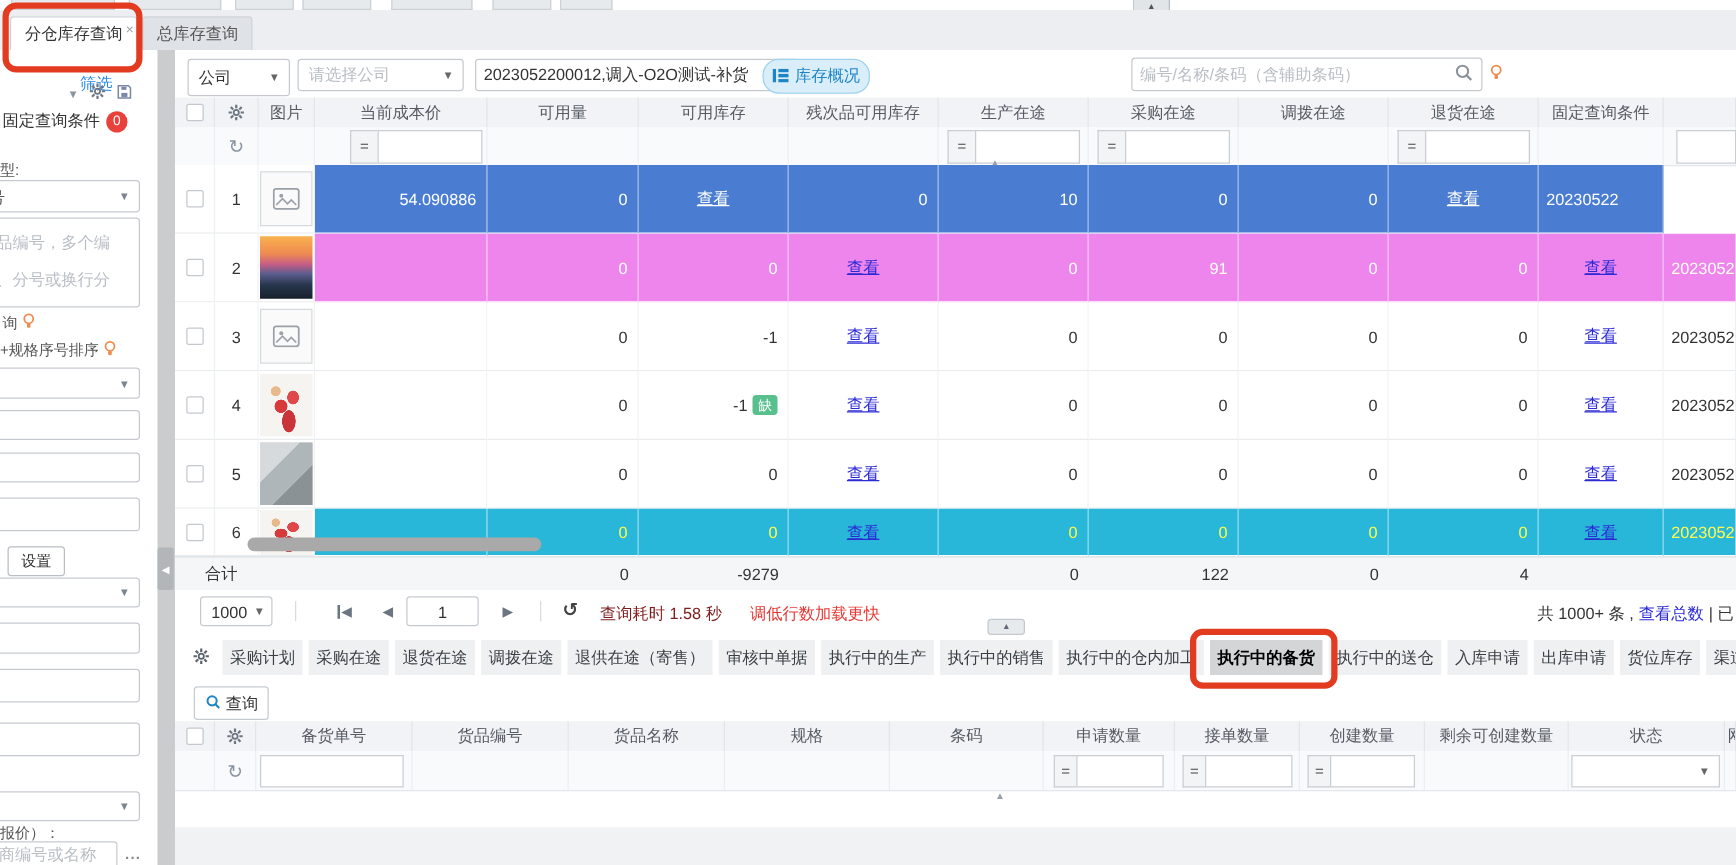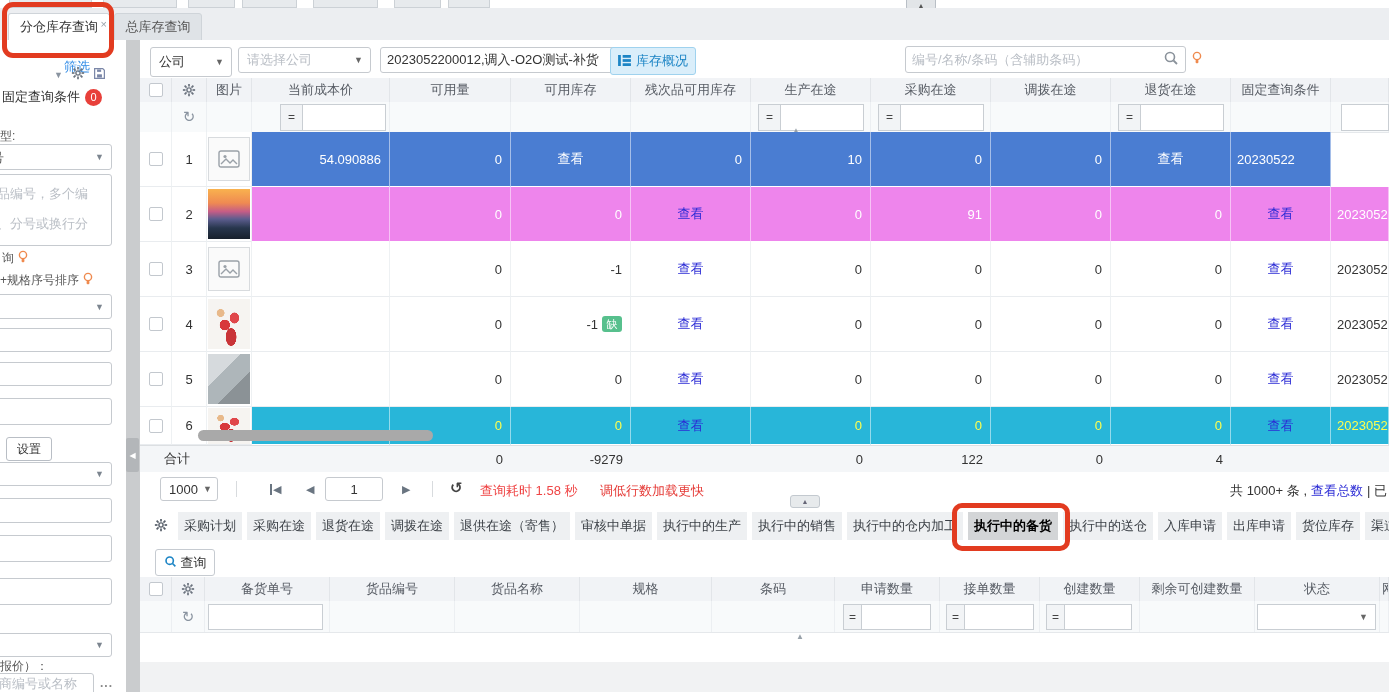--- a/index.html
+++ b/index.html
@@ -28,38 +28,38 @@
   .ph-text{color:#b9bec5;}
   .sb-btn{position:absolute;background:#fff;border:1px solid #b9bec5;border-radius:3px;font-size:12px;color:#333;display:flex;align-items:center;justify-content:center;}
   
   .divider{position:absolute;left:126px;top:40px;width:14px;height:652px;background:#caccce;}
   .div-handle{position:absolute;left:0;top:398px;width:13px;height:34px;background:#b3b6b9;border-radius:2px;color:#fff;font-size:8px;display:flex;align-items:center;justify-content:center;}
   
   .main{position:absolute;left:140px;top:40px;width:1249px;height:652px;background:#fff;}
   .selbox{position:absolute;background:#fff;border:1px solid #c6cacf;border-radius:3px;box-sizing:border-box;display:flex;align-items:center;padding:0 18px 0 8px;font-size:13px;}
   .inputbox{position:absolute;background:#fff;border:1px solid #c6cacf;border-radius:3px;box-sizing:border-box;font-size:13px;padding:0 6px;color:#333;font-family:inherit;}
   input::placeholder, textarea::placeholder{color:#b9bec5;}
-  .btn-blue{position:absolute;background:#daeefa;border:1px solid #9fd2ee;border-radius:3px;color:#1d85c5;font-size:13px;display:flex;align-items:center;justify-content:center;gap:5px;}
+  .btn-blue{position:absolute;background:#daeefa;border:1px solid #9fd2ee;border-radius:13px;color:#1d85c5;font-size:13px;display:flex;align-items:center;justify-content:center;gap:5px;}
   
   .grid{display:grid;grid-template-columns:32px 35px 45px 138px 121px 120px 120px 120px 120px 120px 120px 100px 58px;}
   .grid2{display:grid;grid-template-columns:32px 33px 125px 125px 125px 132px 123px 105px 100px 100px 115px 125px 9px;}
   .hrow{position:absolute;left:0;width:1249px;background:#f1f3f6;color:#565b63;}
   .hrow .hc{height:24px;display:flex;align-items:center;justify-content:center;border-right:1px solid #e2e5e9;overflow:hidden;white-space:nowrap;}
   .frow{position:absolute;left:0;width:1249px;background:#f8fafb;border-bottom:1px solid #e5e8eb;}
   .frow .fc{display:flex;align-items:center;border-right:1px solid #eceff2;}
   .op{width:22px;height:27px;border:1px solid #c9ced3;border-right:none;background:#f2f4f6;color:#444;display:flex;align-items:center;justify-content:center;font-size:12px;box-sizing:border-box;}
   .fin{width:84px;height:27px;border:1px solid #c9ced3;box-sizing:border-box;padding:0 4px;font-size:13px;font-family:inherit;}
   .cb{width:14px;height:14px;background:#fff;border:1px solid #c3c8ce;border-radius:2px;box-sizing:border-box;}
   .refresh{color:#8a94a0;font-size:15px;}
   
   .row{position:absolute;left:0;width:1249px;height:55px;}
   .row .c{display:flex;align-items:center;background:#fff;border-right:1px solid #eef1f3;border-bottom:1px solid #e9ecef;overflow:hidden;}
   .row .cc{justify-content:center;}
   .row .num{justify-content:flex-end;padding-right:8px;box-sizing:border-box;}
-  .view{color:#2b2bd5;cursor:pointer;}
+  .view{text-decoration:underline;color:#2b2bd5;cursor:pointer;}
   .r-blue .c:nth-child(n+4){background:#4a7dd2;border-right:1px solid rgba(255,255,255,.5);border-bottom-color:#fff;color:#fff;}
   .r-blue .c:nth-child(n+4) .view{color:#fff;}
   .r-pink .c:nth-child(n+4){background:#ee85ec;border-right:1px solid rgba(255,255,255,.5);border-bottom-color:#fff;color:#fff;}
   .r-cyan .c:nth-child(n+4){background:#28b6d9;border-right:1px solid rgba(255,255,255,.5);border-bottom-color:#fff;color:#ffff4d;}
   .thumb{width:42px;height:50px;}
   .thumb-ph{width:42px;height:44px;background:#fafafa;border:1px solid #d8dbde;display:flex;align-items:center;justify-content:center;box-sizing:border-box;}
   .ph-sunset{background:linear-gradient(180deg,#f9b24e 0%,#ef8a52 28%,#c55d86 45%,#5c5d8e 60%,#27364d 78%,#17202c 100%);}
   .ph-earrings{background:#f6f4f1;background-image:radial-gradient(circle at 30% 28%,#e8b98a 0 8%,transparent 9%),radial-gradient(ellipse at 40% 52%,#d8393b 0 14%,transparent 15%),radial-gradient(ellipse at 63% 38%,#e0474b 0 12%,transparent 13%),radial-gradient(ellipse at 55% 76%,#c93438 0 16%,transparent 17%);}
   .ph-board{background:linear-gradient(180deg,#c9ced2 0 78%,#7a5a44 78% 100%),#c9ced2;background-image:linear-gradient(135deg,#d6dadd 0 35%,#aeb6ba 35% 65%,#8b9296 65% 100%);}
   .badge-green{min-width:16px;height:16px;background:#57c08d;color:#fff;border-radius:3px;font-size:11px;display:inline-flex;align-items:center;justify-content:center;margin-left:4px;padding:0 2px;}
@@ -473,21 +473,21 @@
       <div class="vsep abs" style="left:96px;top:9px;"></div>
       <div class="abs flex" style="left:130px;top:5px;height:24px;gap:1px;">
         <div style="width:2px;height:11px;background:#6a7581;"></div>
           <span class="pgico">◀</span>
       </div>
       <span class="abs pgico" style="left:166px;top:11px;">◀</span>
       <input class="inputbox" style="left: 185px; top: 5px; width: 58px; height: 24px; text-align: center;" value="1">
       <span class="abs pgico" style="left:262px;top:11px;">▶</span>
       <div class="vsep abs" style="left:292px;top:9px;"></div>
       <span class="abs" style="left:310px;top:7px;font-size:15px;color:#444;font-weight:bold;">↺</span>
-      <span class="abs" style="left:340px;top:10px;color:#ef4444;">查询耗时 1.58 秒</span>
+      <span class="abs" style="left:340px;top:10px;color:#7f1d1d;">查询耗时 1.58 秒</span>
       <span class="abs red-text" style="left:460px;top:10px;">调低行数加载更快</span>
       <div class="abs flex" style="right:2px;top:10px;gap:4px;white-space:nowrap;">
         <span>共 1000+ 条 ,</span>
         <span style="color:#2b2bd5;">查看总数</span>
         <span>| 已</span>
       </div>
     </div>
 
     <div class="collapse-mid">
         <span>▲</span>

